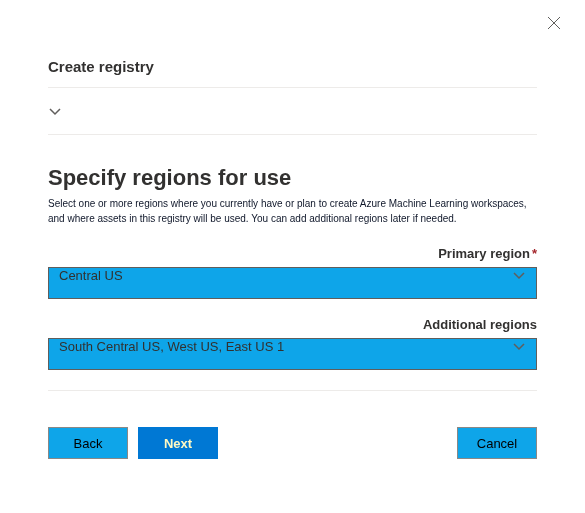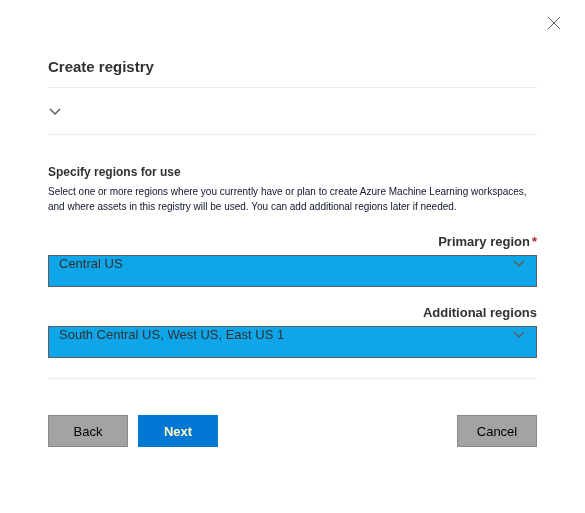--- a/index.html
+++ b/index.html
@@ -76,21 +76,21 @@
       width: 14px;
       height: 14px;
       stroke: #605e5c;
       stroke-width: 1.5;
       fill: none;
     }
     .section-body {
       padding: 30px 0 20px 0;
     }
     .subtitle {
-      font-size: 12px;
+      font-size: 22px;
       font-weight: 600;
       margin-bottom: 6px;
     }
     .description {
       font-size: 10px;
       color: #0f172a;
       line-height: 1.45;
       margin-bottom: 20px;
     }
     .field-label {
@@ -128,21 +128,21 @@
       margin-top: 20px;
     }
     .footer-left {
       display: flex;
       gap: 10px;
     }
     .btn {
       min-width: 80px;
       height: 32px;
       border: 1px solid #8a8886;
-      background: #a3a3a3;
+      background: #0ea5e9;
       font-size: 13px;
       cursor: pointer;
       font-family: inherit;
       padding: 0 16px;
     }
     .btn-primary {
       background: #0078d4;
       border-color: #0078d4;
       color: #fef9c3;
       font-weight: 600;

